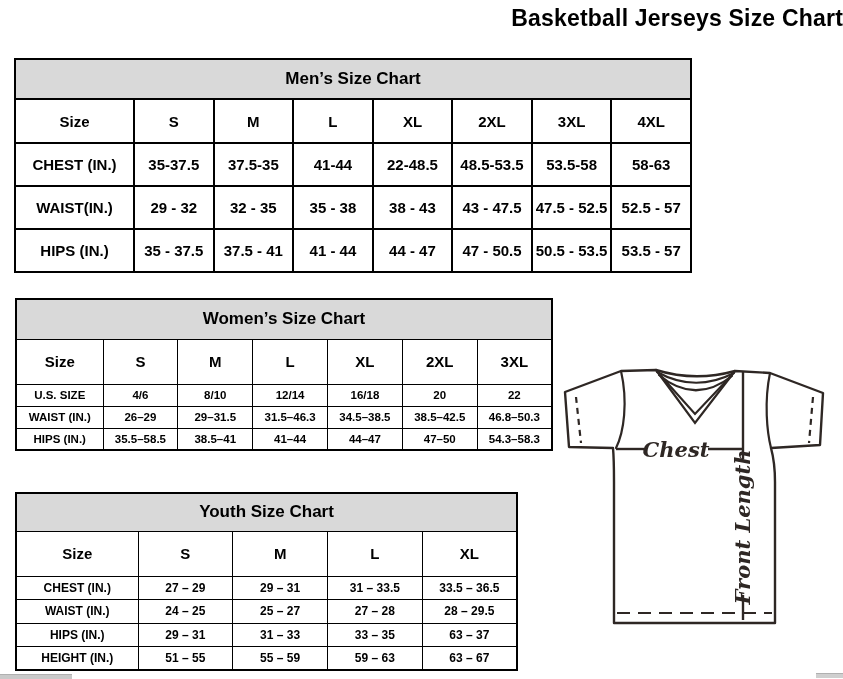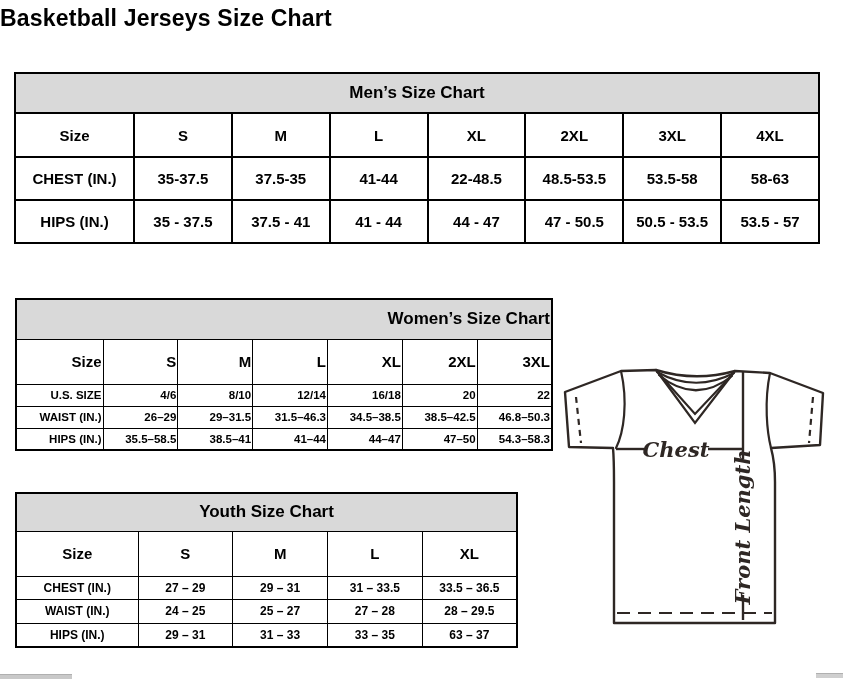--- a/index.html
+++ b/index.html
@@ -6,44 +6,44 @@
   body{
     position:relative;
     width:843px;height:679px;
     background:#ffffff;
     font-family:"Liberation Sans",sans-serif;
     color:#000;
     overflow:hidden;
   }
   .page-title{
     position:absolute;top:5px;left:0;width:843px;
-    text-align:left;font-size:23px;font-weight:bold;
+    text-align:right;font-size:23px;font-weight:bold;
     letter-spacing:0.2px;
   }
   .size-table{border-collapse:collapse;table-layout:fixed;position:absolute;background:#fff;}
   .size-table td{
     border:2px solid #000;
     text-align:center;vertical-align:middle;
     font-weight:bold;overflow:hidden;white-space:nowrap;
   }
   .size-table td.t-title{background:#d9d9d9;font-size:17px;}
   
-  #men-table{left:14px;top:72px;width:806px;}
+  #men-table{left:14px;top:58px;width:678px;}
   #men-table tr.title-row{height:40px;}
   #men-table tr.head-row{height:44px;}
   #men-table tr.data-row{height:43px;}
   #men-table td{font-size:15px;}
   #men-table td.t-title{font-size:17px;}
   #men-table col.label-col{width:119px;}
   
   #women-table{left:15px;top:298px;width:538px;}
   #women-table tr.title-row{height:40px;}
   #women-table tr.head-row{height:45px;}
   #women-table tr.data-row{height:22px;}
-  #women-table td{border-width:1.5px;font-size:15px;text-align:right;}
+  #women-table td{border-width:1.5px;font-size:15px;}
   #women-table tr.data-row td{font-size:11.5px;}
   #women-table{border:2px solid #000;}
   #women-table td.t-title{font-size:17px;}
   #women-table col.label-col{width:87px;}
   
   #youth-table{left:15px;top:492px;width:503px;}
   #youth-table tr.title-row{height:38px;}
   #youth-table tr.head-row{height:45px;}
   #youth-table tr.data-row{height:23.5px;}
   #youth-table td{border-width:1.5px;font-size:15px;}
@@ -98,20 +98,30 @@
           <td>CHEST (IN.)</td>
           <td>35-37.5</td>
           <td>37.5-35</td>
           <td>41-44</td>
           <td>22-48.5</td>
           <td>48.5-53.5</td>
           <td>53.5-58</td>
           <td>58-63</td>
         </tr>
         <tr class="data-row">
+          <td>WAIST(IN.)</td>
+          <td>29 - 32</td>
+          <td>32 - 35</td>
+          <td>35 - 38</td>
+          <td>38 - 43</td>
+          <td>43 - 47.5</td>
+          <td>47.5 - 52.5</td>
+          <td>52.5 - 57</td>
+        </tr>
+        <tr class="data-row">
           <td>HIPS (IN.)</td>
           <td>35 - 37.5</td>
           <td>37.5 - 41</td>
           <td>41 - 44</td>
           <td>44 - 47</td>
           <td>47 - 50.5</td>
           <td>50.5 - 53.5</td>
           <td>53.5 - 57</td>
         </tr>
       </tbody>
@@ -205,20 +215,27 @@
           <td>27 – 28</td>
           <td>28 – 29.5</td>
         </tr>
         <tr class="data-row">
           <td>HIPS (IN.)</td>
           <td>29 – 31</td>
           <td>31 – 33</td>
           <td>33 – 35</td>
           <td>63 – 37</td>
         </tr>
+        <tr class="data-row">
+          <td>HEIGHT (IN.)</td>
+          <td>51 – 55</td>
+          <td>55 – 59</td>
+          <td>59 – 63</td>
+          <td>63 – 67</td>
+        </tr>
       </tbody>
     </table>
   </div>
 
 <svg id="jersey-diagram" viewBox="0 0 287 302">
   <g fill="#ffffff" stroke="#2e2724" stroke-width="2.4" stroke-linejoin="round">
     <path d="M 9,30 L 65,9 L 100,8 Q 139,20 179,9 L 214,11 L 267,31 L 264,83 L 215,86
              C 218,97 219,108 219,120 L 219,261 L 58,261 L 58,120 C 58,108 58,97 57,86
              L 13,85 Z"></path>
   </g>

